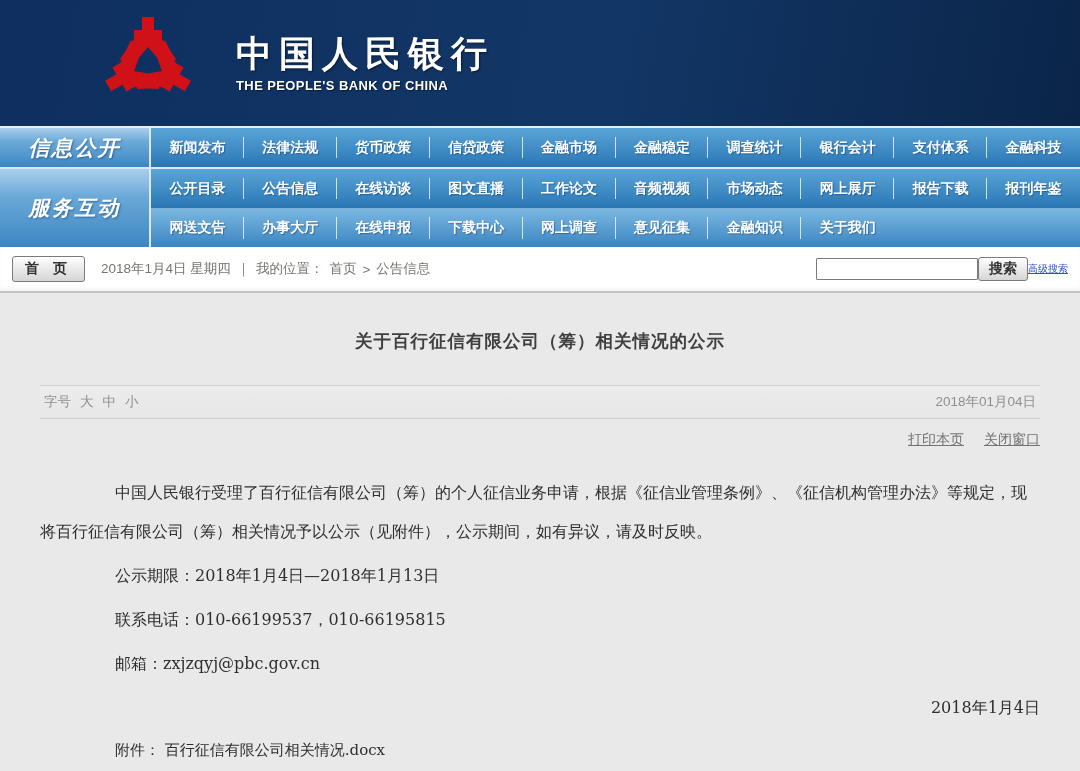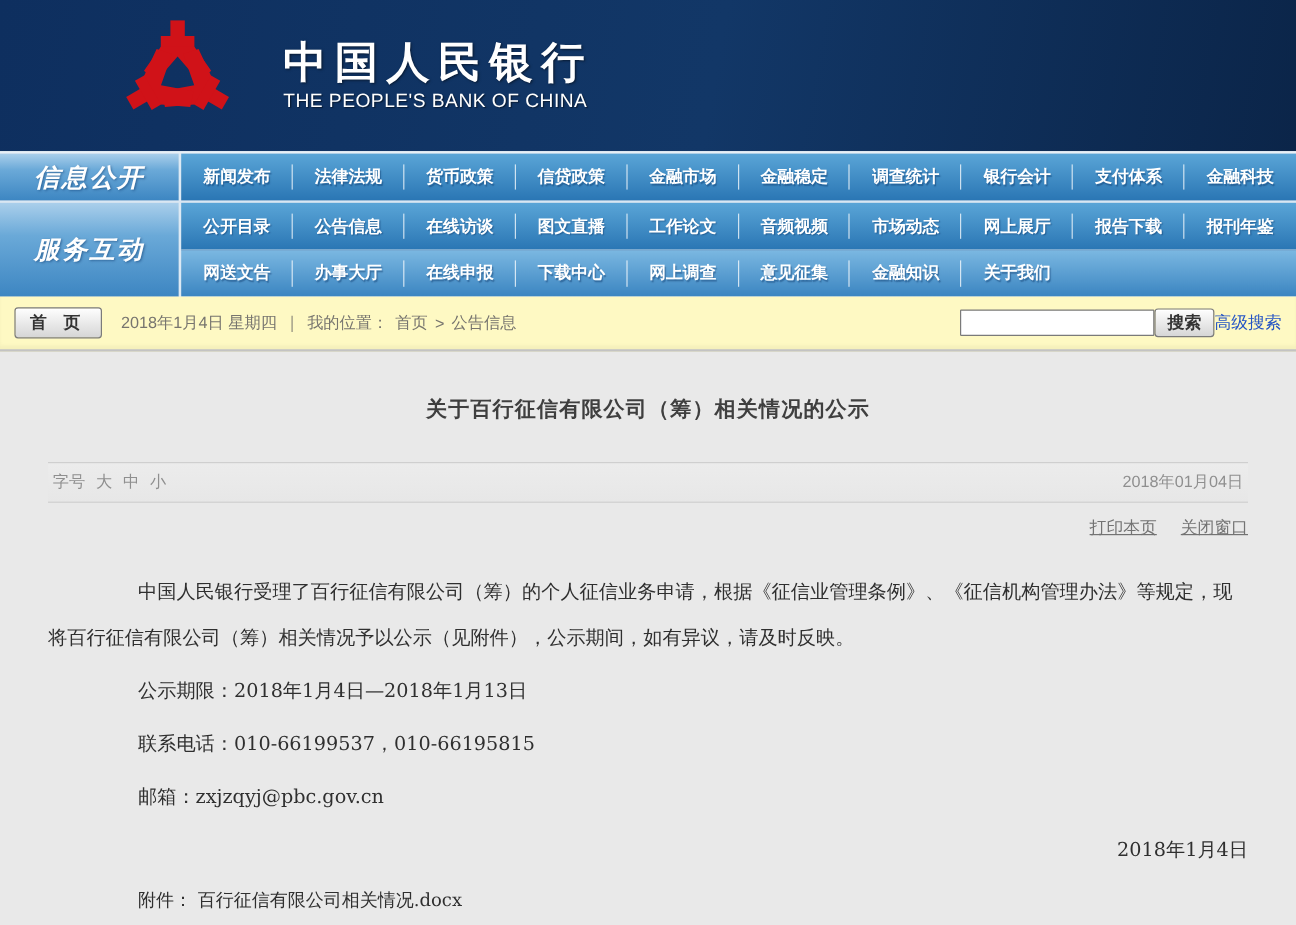--- a/index.html
+++ b/index.html
@@ -13,21 +13,21 @@
     display:flex; align-items:center; padding-left:98px;
   }
   .logo { width:100px; height:100px; flex:0 0 auto; }
   .brand { margin-left:38px; color:#fff; }
   .brand-cn {
     font-family:"DejaVu Serif", serif;
     font-size:36px; font-weight:bold; letter-spacing:7px; line-height:1.15;
     text-shadow:1px 1px 2px rgba(0,0,0,.5);
   }
   .brand-en {
-    font-size:16px; font-weight:normal; letter-spacing:.4px; margin-top:3px;
+    font-size:13px; font-weight:bold; letter-spacing:.4px; margin-top:3px;
     text-shadow:1px 1px 1px rgba(0,0,0,.5);
   }
 
   
   .mainnav { border-top:2px solid #e7eff7; }
   .nav-section { display:flex; }
   .nav-section + .nav-section { border-top:2px solid #d9e7f3; }
   .nav-head {
     width:149px; flex:0 0 auto;
     display:flex; align-items:center; justify-content:center;
@@ -50,21 +50,21 @@
     text-shadow:1px 1px 1px rgba(0,40,90,.4);
   }
   .nav-item:not(.empty):not(.no-div):not(:nth-child(10))::after {
     content:""; position:absolute; right:0; top:22%; height:56%; width:1px;
     background:rgba(255,255,255,.75);
   }
   .nav-item.empty { cursor:default; }
 
   
   .crumbbar {
-    height:46px; background:#fef9c3;
+    height:46px; background:#ffffff;
     border-bottom:2px solid #c3c3c3;
     box-shadow:inset 0 -3px 3px rgba(0,0,0,.04);
     display:flex; align-items:center; padding:0 12px;
     color:#77756f; font-size:13.5px;justify-content:flex-end;
   }
   .btn {
     background:linear-gradient(180deg,#fefefe 0%,#e8e8e8 55%,#d6d6d6 100%);
     border:1px solid #7b7b7b; border-radius:3px;
     color:#333; font-size:14px; font-weight:bold;
     padding:3px 12px; cursor:pointer;
@@ -73,21 +73,21 @@
   .home-btn { letter-spacing:5px; }
   .crumb-text { margin-left:16px; display:flex; align-items:center; gap:6px; }
   .crumb-link { cursor:pointer; }
   .crumb-right { margin-left:auto; display:flex; align-items:center; }
   .search-input {
     width:162px; height:22px; background:#fff;
     border:1px solid #7a7a7a; border-radius:1px; padding:0 5px;
     font-size:13px; color:#333;
   }
   .search-btn { font-weight:bold; padding:2px 10px; }
-  .adv-link { color:#2353c5; cursor:pointer; font-size:14px; }
+  .adv-link { color:#2353c5; text-decoration:underline; cursor:pointer; font-size:10px; }
 
   
   .content { padding:36px 40px 0; }
   .article-title {
     text-align:center; color:#3f3f3f;
     font-size:17.5px; font-weight:bold; letter-spacing:1px;
   }
   .meta-row {
     margin-top:32px;
     border-top:1px solid #cfcfcf; border-bottom:1px solid #cfcfcf;

